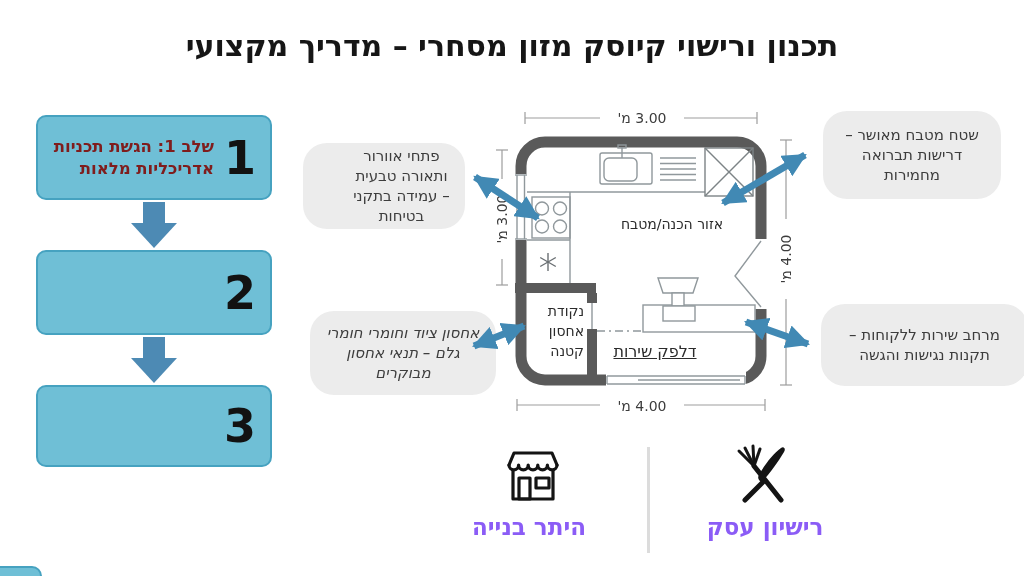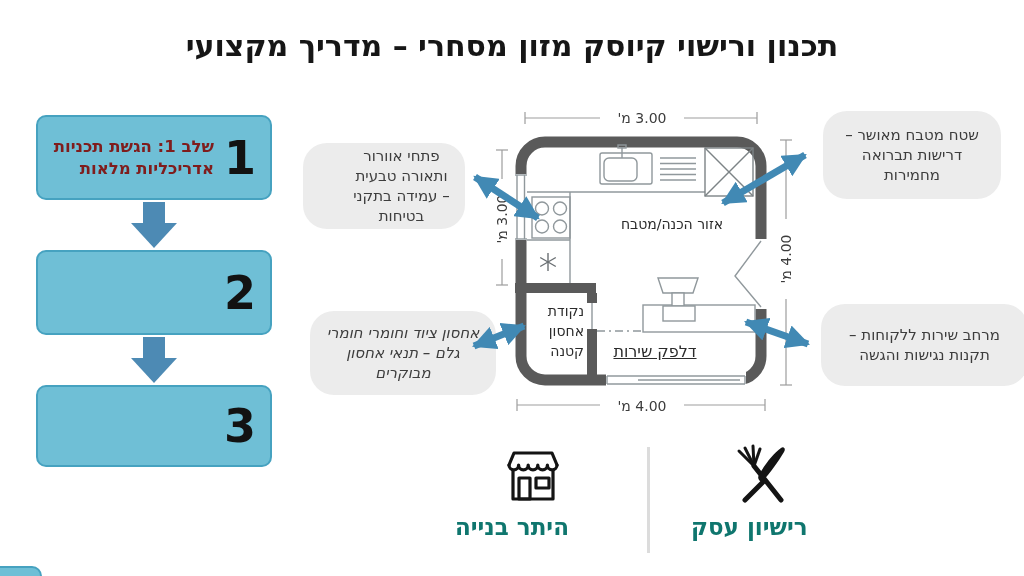--- a/index.html
+++ b/index.html
@@ -22,22 +22,22 @@
   
   .callout{position:absolute;background:#ececec;border-radius:24px;display:flex;
            align-items:center;justify-content:center;text-align:center;direction:rtl;
            font-size:15px;color:#3d3d3d;line-height:1.35;padding:8px 13px;box-sizing:border-box;}
   
   .plan-label{position:absolute;direction:rtl;color:#2b2b2b;z-index:2;}
   .dim-label{position:absolute;width:80px;height:20px;text-align:center;font-size:14px;
              color:#3c3c3c;direction:rtl;background:#ffffff;line-height:20px;z-index:2;}
   .rot{transform:rotate(-90deg);}
   
-  .legend-label{position:absolute;font-size:23px;font-weight:bold;color:#0f766e;
-                text-align:left;direction:rtl;}
+  .legend-label{position:absolute;font-size:23px;font-weight:bold;color:#8b5cf6;
+                text-align:center;direction:rtl;}
   .divider{position:absolute;left:647px;top:447px;width:3px;height:106px;background:#dcdcdc;}
   svg{display:block;}
 </style>
 </head>
 <body>
 
 <h1 class="title">תכנון ורישוי קיוסק מזון מסחרי – מדריך מקצועי</h1>
 
 <div class="step" style="top:115px;height:85px;">
   <div class="step-num">1</div>

